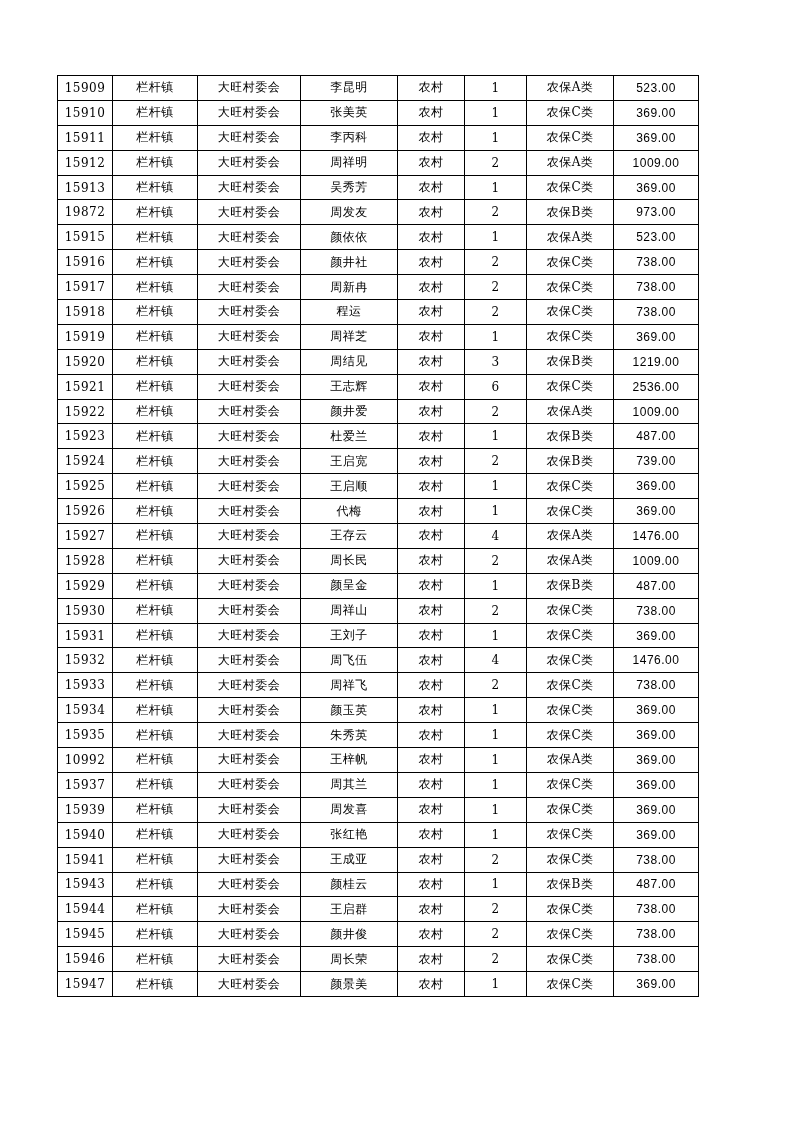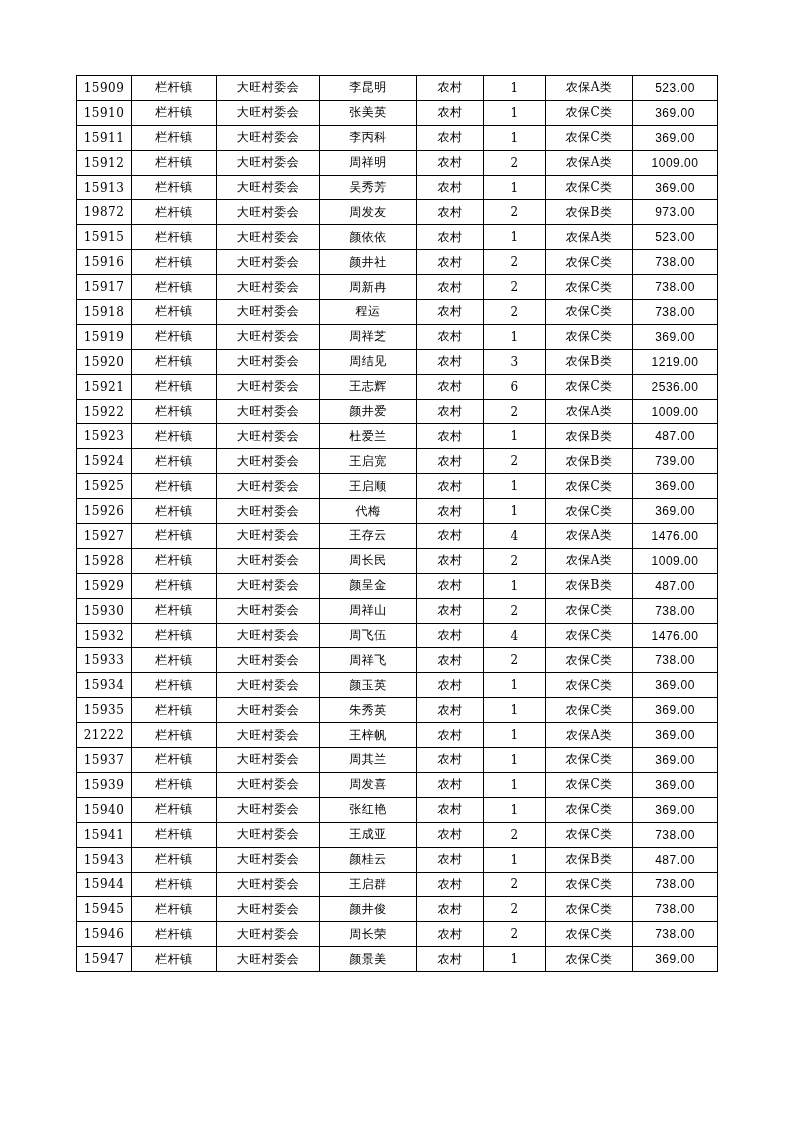--- a/index.html
+++ b/index.html
@@ -9,21 +9,21 @@
   }
   body {
     width: 793px;
     height: 1122px;
     position: relative;
     font-family: "DejaVu Serif", "Liberation Serif", serif;
     color: #000000;
   }
   .sheet {
     position: absolute;
-    left: 76px;
+    left: 57px;
     top: 75px;
     border-radius: 6px;
   }
   table.data-table {
     border-collapse: collapse;
     table-layout: fixed;
   }
   table.data-table td {
     border: 1px solid #000000;
     height: 23.9px;
@@ -269,20 +269,30 @@
           <td data-name="cell-id">15930</td>
           <td data-name="cell-town">栏杆镇</td>
           <td data-name="cell-village">大旺村委会</td>
           <td data-name="cell-name">周祥山</td>
           <td data-name="cell-area">农村</td>
           <td data-name="cell-count">2</td>
           <td data-name="cell-category">农保C类</td>
           <td data-name="cell-amount">738.00</td>
         </tr>
         <tr data-name="table-row">
+          <td data-name="cell-id">15931</td>
+          <td data-name="cell-town">栏杆镇</td>
+          <td data-name="cell-village">大旺村委会</td>
+          <td data-name="cell-name">王刘子</td>
+          <td data-name="cell-area">农村</td>
+          <td data-name="cell-count">1</td>
+          <td data-name="cell-category">农保C类</td>
+          <td data-name="cell-amount">369.00</td>
+        </tr>
+        <tr data-name="table-row">
           <td data-name="cell-id">15932</td>
           <td data-name="cell-town">栏杆镇</td>
           <td data-name="cell-village">大旺村委会</td>
           <td data-name="cell-name">周飞伍</td>
           <td data-name="cell-area">农村</td>
           <td data-name="cell-count">4</td>
           <td data-name="cell-category">农保C类</td>
           <td data-name="cell-amount">1476.00</td>
         </tr>
         <tr data-name="table-row">
@@ -309,21 +319,21 @@
           <td data-name="cell-id">15935</td>
           <td data-name="cell-town">栏杆镇</td>
           <td data-name="cell-village">大旺村委会</td>
           <td data-name="cell-name">朱秀英</td>
           <td data-name="cell-area">农村</td>
           <td data-name="cell-count">1</td>
           <td data-name="cell-category">农保C类</td>
           <td data-name="cell-amount">369.00</td>
         </tr>
         <tr data-name="table-row">
-          <td data-name="cell-id">21222</td>
+          <td data-name="cell-id">10992</td>
           <td data-name="cell-town">栏杆镇</td>
           <td data-name="cell-village">大旺村委会</td>
           <td data-name="cell-name">王梓帆</td>
           <td data-name="cell-area">农村</td>
           <td data-name="cell-count">1</td>
           <td data-name="cell-category">农保A类</td>
           <td data-name="cell-amount">369.00</td>
         </tr>
         <tr data-name="table-row">
           <td data-name="cell-id">15937</td>

